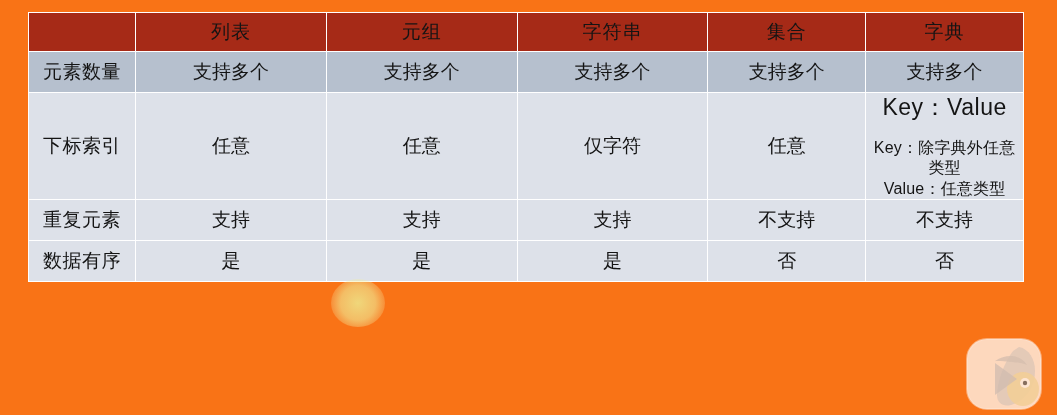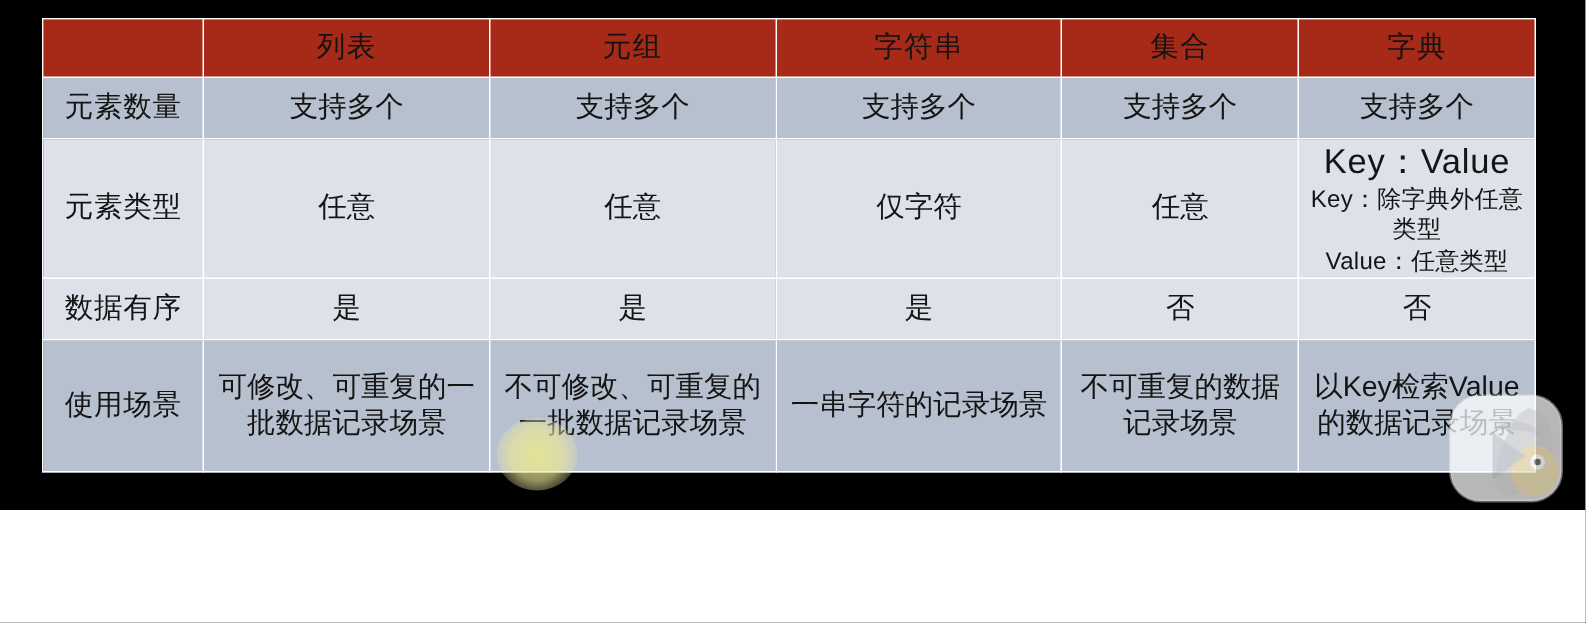--- a/index.html
+++ b/index.html
@@ -11,22 +11,22 @@
     width: 1057px;
     height: 415px;
     overflow: hidden;
     font-family: "Liberation Sans", "DejaVu Sans", sans-serif;
     position: relative;
   }
 
   #stage {
     position: relative;
     width: 1057px;
-    height: 340px;
-    background: #000000;
+    height: 415px;
+    background: #f97316;
   }
 
   
   #compare-table {
     position: absolute;
     left: 28px;
     top: 12px;
     width: 996px;
     border-collapse: collapse;
     table-layout: fixed;
@@ -84,21 +84,21 @@
   td.kv-cell {
     text-align: left;
     padding-left: 8px;
     padding-right: 4px;
     line-height: 1.05;
   }
   .kv-main {
     display: block;
     font-size: 23px;
     letter-spacing: 0.5px;
-    margin-bottom: 2px;
+    margin-bottom: 16px;
   }
   .kv-sub {
     display: block;
     font-size: 16px;
     letter-spacing: 0.2px;
     line-height: 1.28;
   }
 
   
   td.scenario-cell {
@@ -165,52 +165,52 @@
       <tr class="row-dark h-sm">
         <td class="label-cell">元素数量</td>
         <td>支持多个</td>
         <td>支持多个</td>
         <td>支持多个</td>
         <td>支持多个</td>
         <td>支持多个</td>
       </tr>
 
       <tr class="row-light h-lg">
-        <td class="label-cell">元素类型</td>
+        <td class="label-cell">下标索引</td>
         <td>任意</td>
         <td>任意</td>
         <td class="neg">仅字符</td>
         <td>任意</td>
         <td class="kv-cell">
           <span class="kv-main">Key：Value</span>
           <span class="kv-sub">Key：除字典外任意类型</span>
           <span class="kv-sub">Value：任意类型</span>
         </td>
       </tr>
 
 
+      <tr class="row-light h-sm">
+        <td class="label-cell">重复元素</td>
+        <td>支持</td>
+        <td>支持</td>
+        <td>支持</td>
+        <td class="neg">不支持</td>
+        <td class="neg">不支持</td>
+      </tr>
 
 
       <tr class="row-light h-sm">
         <td class="label-cell">数据有序</td>
         <td>是</td>
         <td>是</td>
         <td>是</td>
         <td class="neg">否</td>
         <td class="neg">否</td>
       </tr>
 
-      <tr class="row-dark h-last">
-        <td class="label-cell">使用场景</td>
-        <td class="scenario-cell">可修改、可重复的一批数据记录场景</td>
-        <td class="scenario-cell">不可修改、可重复的一批数据记录场景</td>
-        <td class="scenario-cell">一串字符的记录场景</td>
-        <td class="scenario-cell">不可重复的数据记录场景</td>
-        <td class="scenario-cell">以Key检索Value的数据记录场景</td>
-      </tr>
 
     </tbody>
   </table>
 
   <div id="order-highlight"></div>
 
   <div id="watermark">
     <svg viewBox="0 0 86 80" width="86" height="80" xmlns="http://www.w3.org/2000/svg">
       <defs>
         <clipPath id="wmClip">

